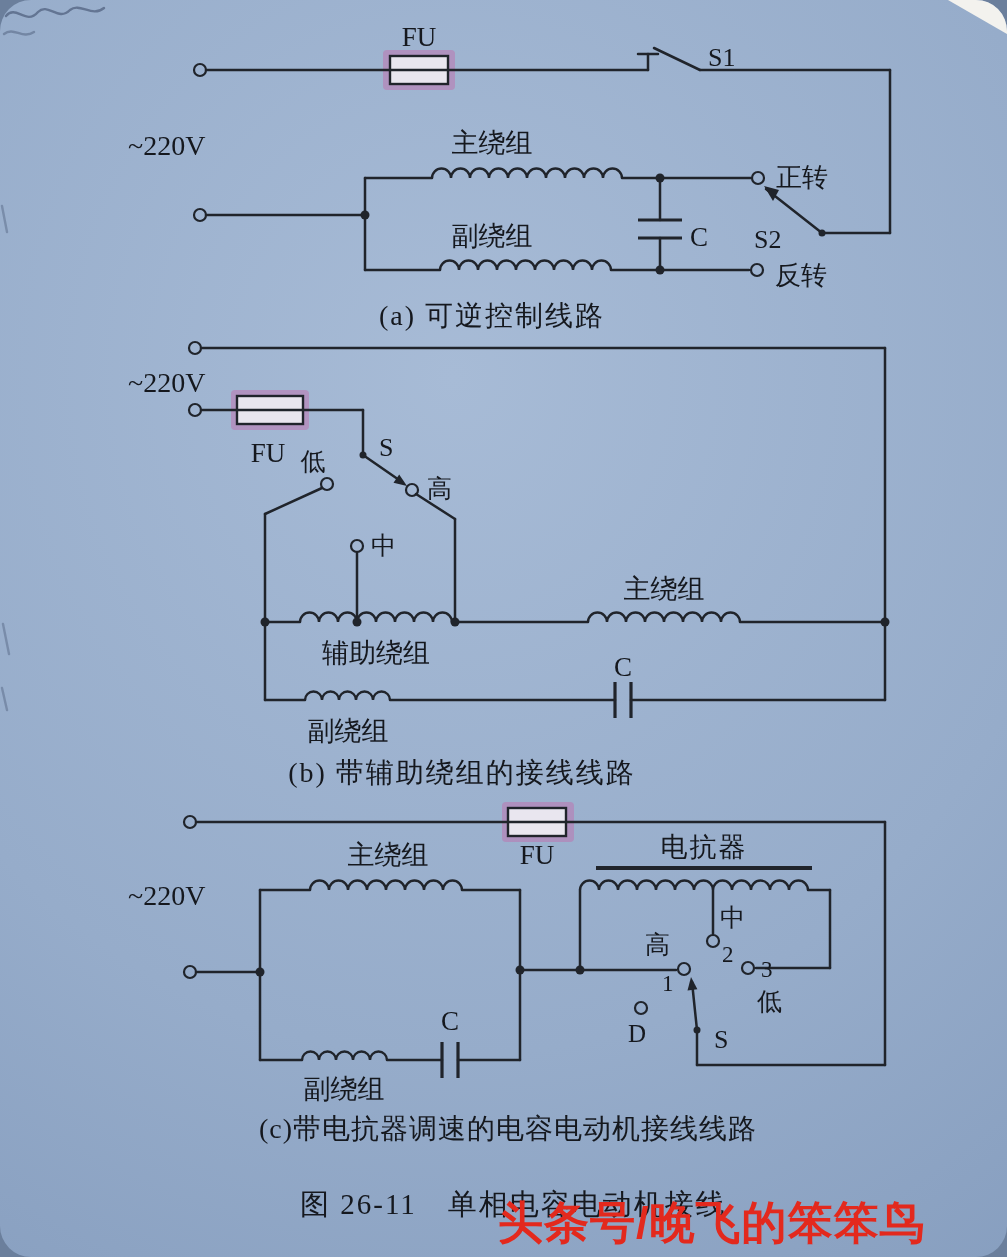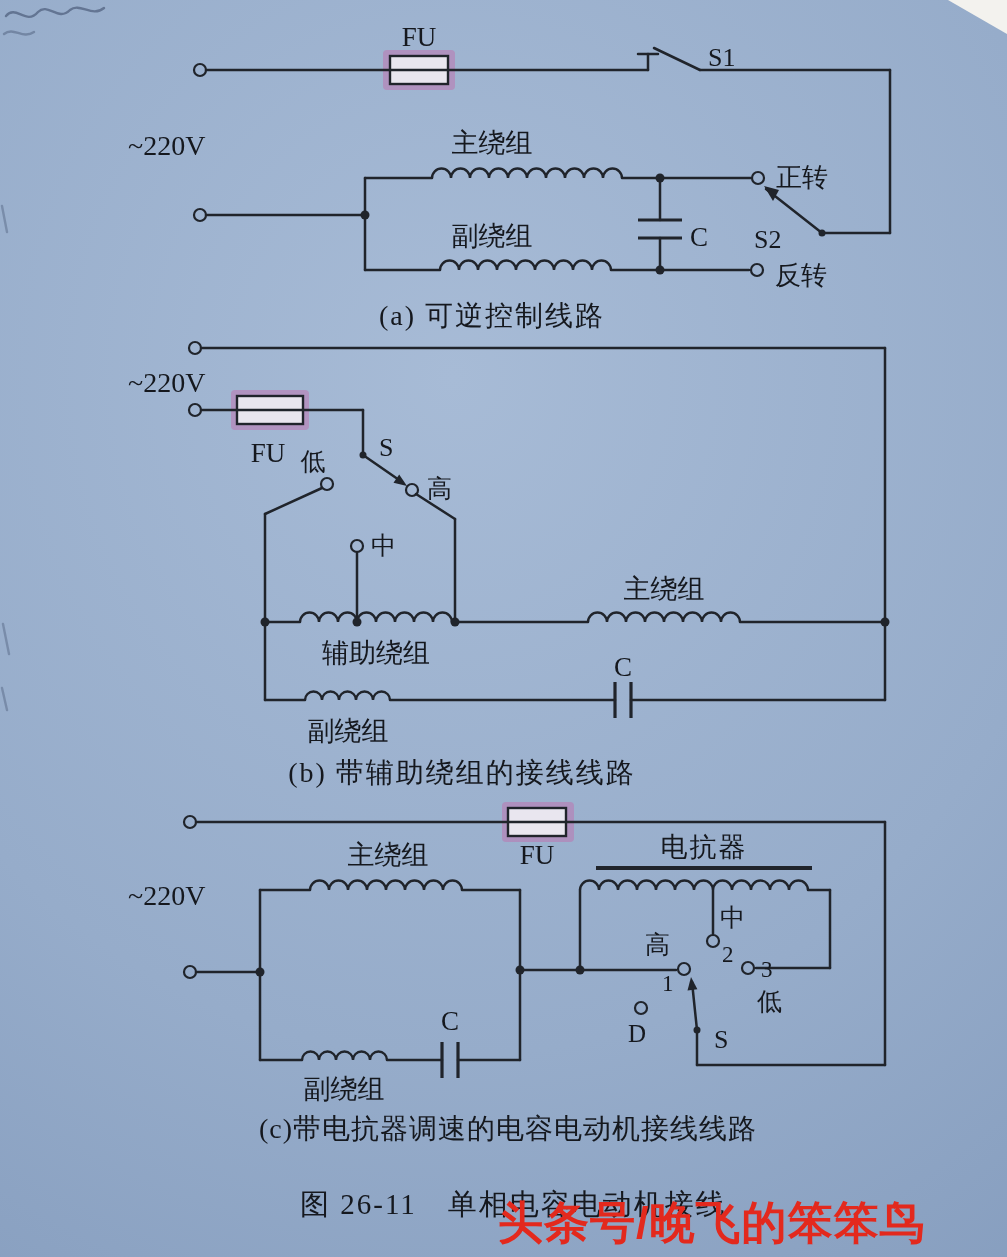--- a/index.html
+++ b/index.html
@@ -1,17 +1,17 @@
 <!DOCTYPE html>
 <html><head>
 <meta charset="utf-8">
 <style>
   html,body{margin:0;padding:0;background:#6b7f9c;}
   .page{position:relative;width:1007px;height:1257px;overflow:hidden;
-        background:radial-gradient(140% 120% at 45% 30%, #a7bbd6 0%, #96acca 45%, #8199bb 82%, #7286a7 100%);}
+        background:radial-gradient(140% 120% at 45% 30%, #a7bbd6 0%, #96acca 45%, #8199bb 82%, #7286a7 100%);border-radius:31px;}
   svg{display:block;position:absolute;left:0;top:0;}
   .wire{stroke:#20242b;stroke-width:2.5;fill:none;stroke-linecap:round;}
   .coil{stroke:#20242b;stroke-width:2.4;fill:none;}
   .plate{stroke:#20242b;stroke-width:3.2;stroke-linecap:butt;}
   .core{stroke:#20242b;stroke-width:4.2;stroke-linecap:butt;}
   .dot{fill:#20242b;}
   .term{fill:none;stroke:#20242b;stroke-width:2.2;}
   .arrow{fill:#20242b;}
   .fusebody{fill:#e9e6ef;stroke:#20242b;stroke-width:2.4;}
   .fuseglow{fill:#c06fae;opacity:.5;}

